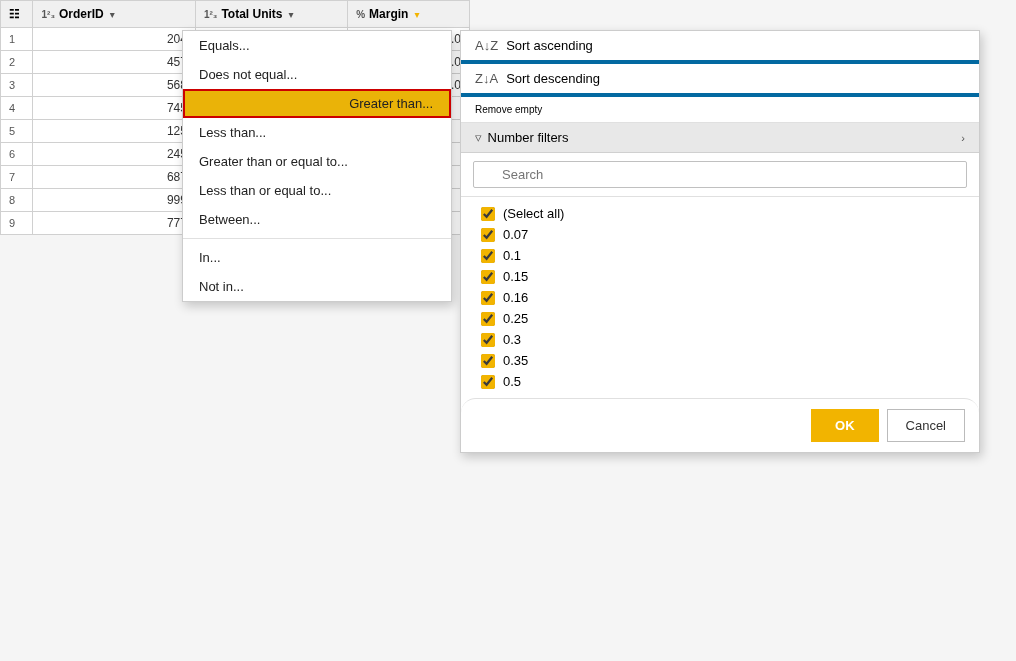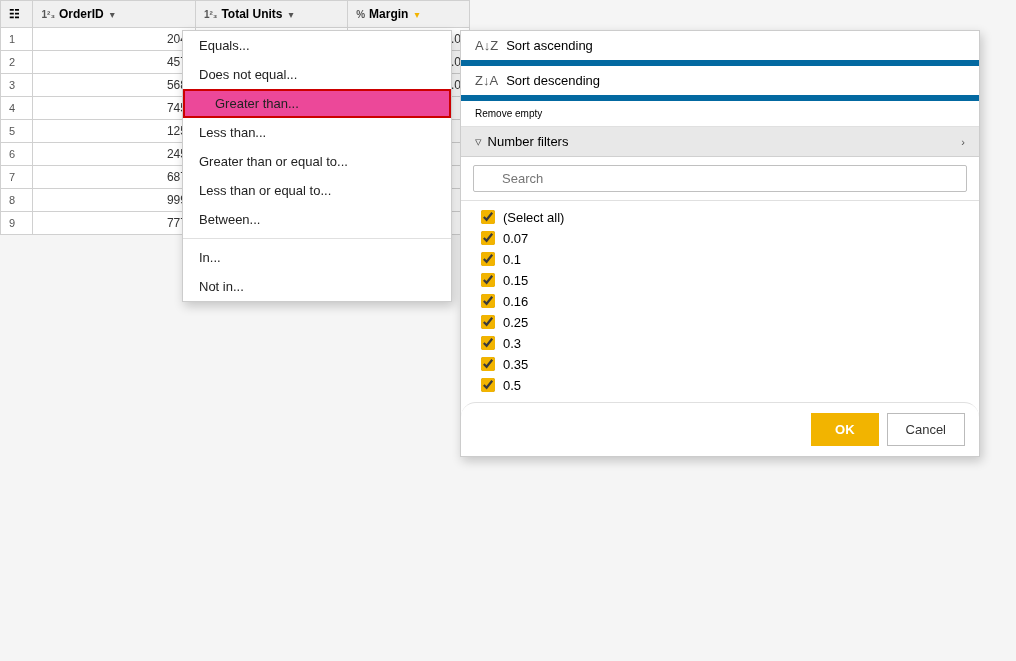--- a/index.html
+++ b/index.html
@@ -108,23 +108,24 @@
       pointer-events: all;
       z-index: 10;
     }
     .left-menu-item {
       padding: 7px 16px;
       cursor: pointer;
       font-size: 13px;
       color: #222;
     }
     .left-menu-item.highlighted {
-      background: #ec4899;
+      background: #eab308;
       border: 2px solid #cc0000;
-      padding: 5px 30px;
+      padding: 5px 16px;
+      text-align: right;
     }
     .left-menu-divider {
       height: 1px;
       background: #e0e0e0;
       margin: 4px 0;
     }
 
     
     .right-panel {
       position: absolute;
@@ -135,21 +136,21 @@
       border: 1px solid #ccc;
       box-shadow: 2px 4px 10px rgba(0,0,0,0.2);
       pointer-events: all;
       z-index: 10;
     }
     .sort-row {
       display: flex;
       align-items: center;
       gap: 8px;
       padding: 7px 14px;
-      border-bottom: 6px solid #0369a1;
+      border-bottom: 4px solid #0369a1;
       cursor: pointer;
       font-size: 13px;
     }
     .sort-icon {
       font-size: 13px;
       color: #555;
     }
     .remove-empty-row {
       padding: 7px 14px;
       border-bottom: 1px solid #e0e0e0;
@@ -202,21 +203,21 @@
     }
 
     
     .checkbox-list {
       padding: 6px 12px;
       max-height: 280px;
       overflow-y: auto;
     }
     .checkbox-item {
       display: flex;
-      align-items: flex-start;
+      align-items: flex-end;
       gap: 8px;
       padding: 3px 8px;
       font-size: 13px;
       cursor: pointer;
     }
     .checkbox-item input[type="checkbox"] {
       accent-color: #f2b400;
       width: 14px;
       height: 14px;
     }

